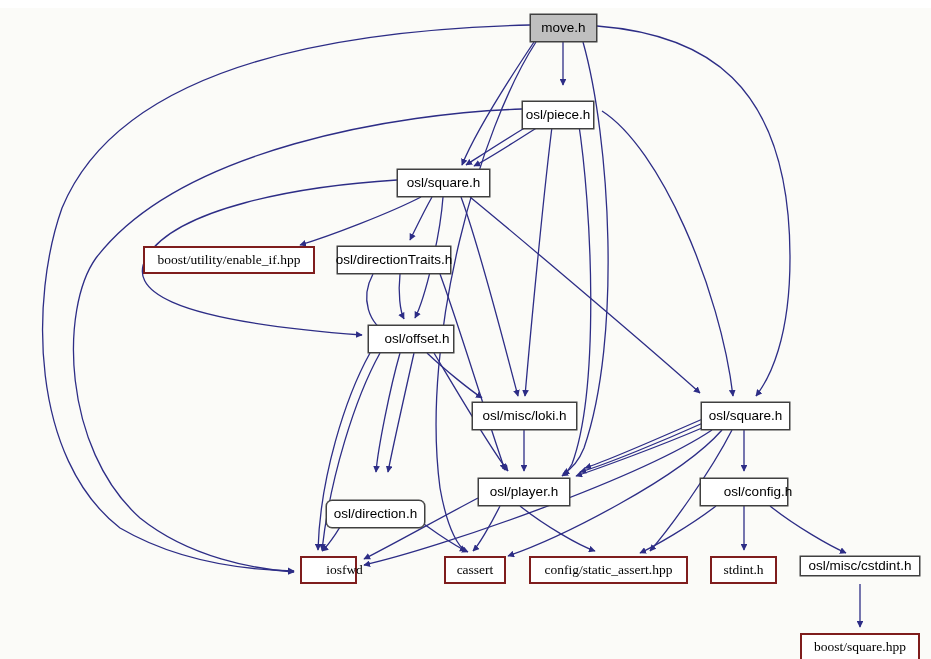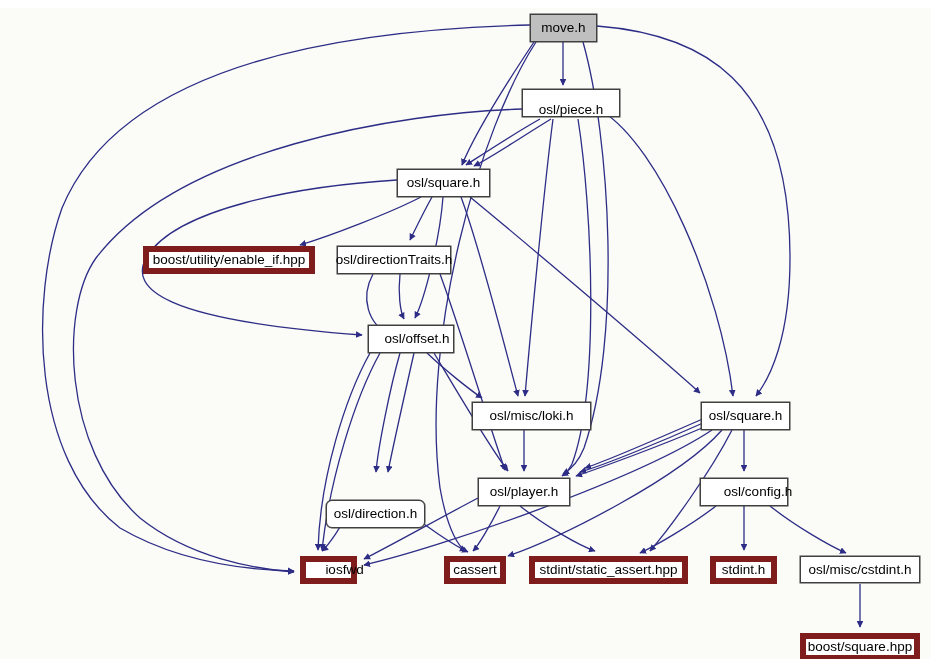--- a/index.html
+++ b/index.html
@@ -35,21 +35,22 @@
     color: #000000;
     white-space: nowrap;
     background: #ffffff;
     letter-spacing: 0px;
   }
   .node.internal {
     border: 1px solid #404040;
     box-shadow: 0 0 0 0.5px #404040;
   }
   .node.external {
-    border: 6px solid #7f1d1d;
+    border: 2px solid #7f1d1d;
+    font-family: Liberation Serif, serif;
   }
   .node.root {
     background: #bfbfbf;
     border: 1px solid #404040;
     box-shadow: 0 0 0 0.5px #404040;
   }
   .node-label {
     pointer-events: none;
   }
 </style>
@@ -109,36 +110,36 @@
         <path d="M 500,498 C 490,518 478,538 473,543" fill="none" stroke="#2d2d86" stroke-width="1.3" marker-end="url(#arrow)"></path>
         <path d="M 520,498 C 545,518 580,538 595,543" fill="none" stroke="#2d2d86" stroke-width="1.3" marker-end="url(#arrow)"></path>
         <path d="M 478,490 C 440,510 390,538 364,551" fill="none" stroke="#2d2d86" stroke-width="1.3" marker-end="url(#arrow)"></path>
       </g>
   </svg>
 
   <div id="nodes">
       <div class="node root" style="left: 530px; top: 6px; width: 67px; height: 28px;">
         <span class="node-label">move.h</span>
       </div>
-      <div class="node internal" style="left: 522px; top: 81px; width: 98px; height: 28px; align-items: flex-end;">
+      <div class="node internal" style="left: 522px; top: 93px; width: 72px; height: 28px;">
         <span class="node-label">osl/piece.h</span>
       </div>
       <div class="node internal" style="left: 397px; top: 161px; width: 93px; height: 28px;">
         <span class="node-label">osl/square.h</span>
       </div>
       <div class="node external" style="left: 143px; top: 238px; width: 172px; height: 28px;">
         <span class="node-label">boost/utility/enable_if.hpp</span>
       </div>
       <div class="node internal" style="left: 337px; top: 238px; width: 114px; height: 28px;">
         <span class="node-label">osl/directionTraits.h</span>
       </div>
       <div class="node internal" style="left: 368px; top: 317px; width: 86px; height: 28px; padding-left: 12px;">
         <span class="node-label">osl/offset.h</span>
       </div>
-      <div class="node internal" style="left: 472px; top: 394px; width: 119px; height: 28px;">
+      <div class="node internal" style="left: 472px; top: 394px; width: 105px; height: 28px;">
         <span class="node-label">osl/misc/loki.h</span>
       </div>
       <div class="node internal" style="left: 701px; top: 394px; width: 89px; height: 28px;">
         <span class="node-label">osl/square.h</span>
       </div>
       <div class="node internal" style="left: 326px; top: 492px; width: 99px; height: 28px; border-radius: 6px;">
         <span class="node-label">osl/direction.h</span>
       </div>
       <div class="node internal" style="left: 478px; top: 470px; width: 92px; height: 28px;">
         <span class="node-label">osl/player.h</span>
@@ -146,26 +147,26 @@
       <div class="node internal" style="left: 700px; top: 470px; width: 88px; height: 28px; padding-left: 28px;">
         <span class="node-label">osl/config.h</span>
       </div>
       <div class="node external" style="left: 300px; top: 548px; width: 57px; height: 28px; padding-left: 32px;">
         <span class="node-label">iosfwd</span>
       </div>
       <div class="node external" style="left: 444px; top: 548px; width: 62px; height: 28px;">
         <span class="node-label">cassert</span>
       </div>
       <div class="node external" style="left: 529px; top: 548px; width: 159px; height: 28px;">
-        <span class="node-label">stdint/static_assert.hpp</span>
+        <span class="node-label">config/static_assert.hpp</span>
       </div>
       <div class="node external" style="left: 710px; top: 548px; width: 67px; height: 28px;">
         <span class="node-label">stdint.h</span>
       </div>
-      <div class="node internal" style="left: 800px; top: 548px; width: 120px; height: 27px; align-items: center;">
+      <div class="node internal" style="left: 800px; top: 548px; width: 120px; height: 20px; align-items: center;">
         <span class="node-label">osl/misc/cstdint.h</span>
       </div>
       <div class="node external" style="left: 800px; top: 625px; width: 120px; height: 28px;">
         <span class="node-label">boost/square.hpp</span>
       </div>
     </div>
 
 </div>
 
 </body></html>

